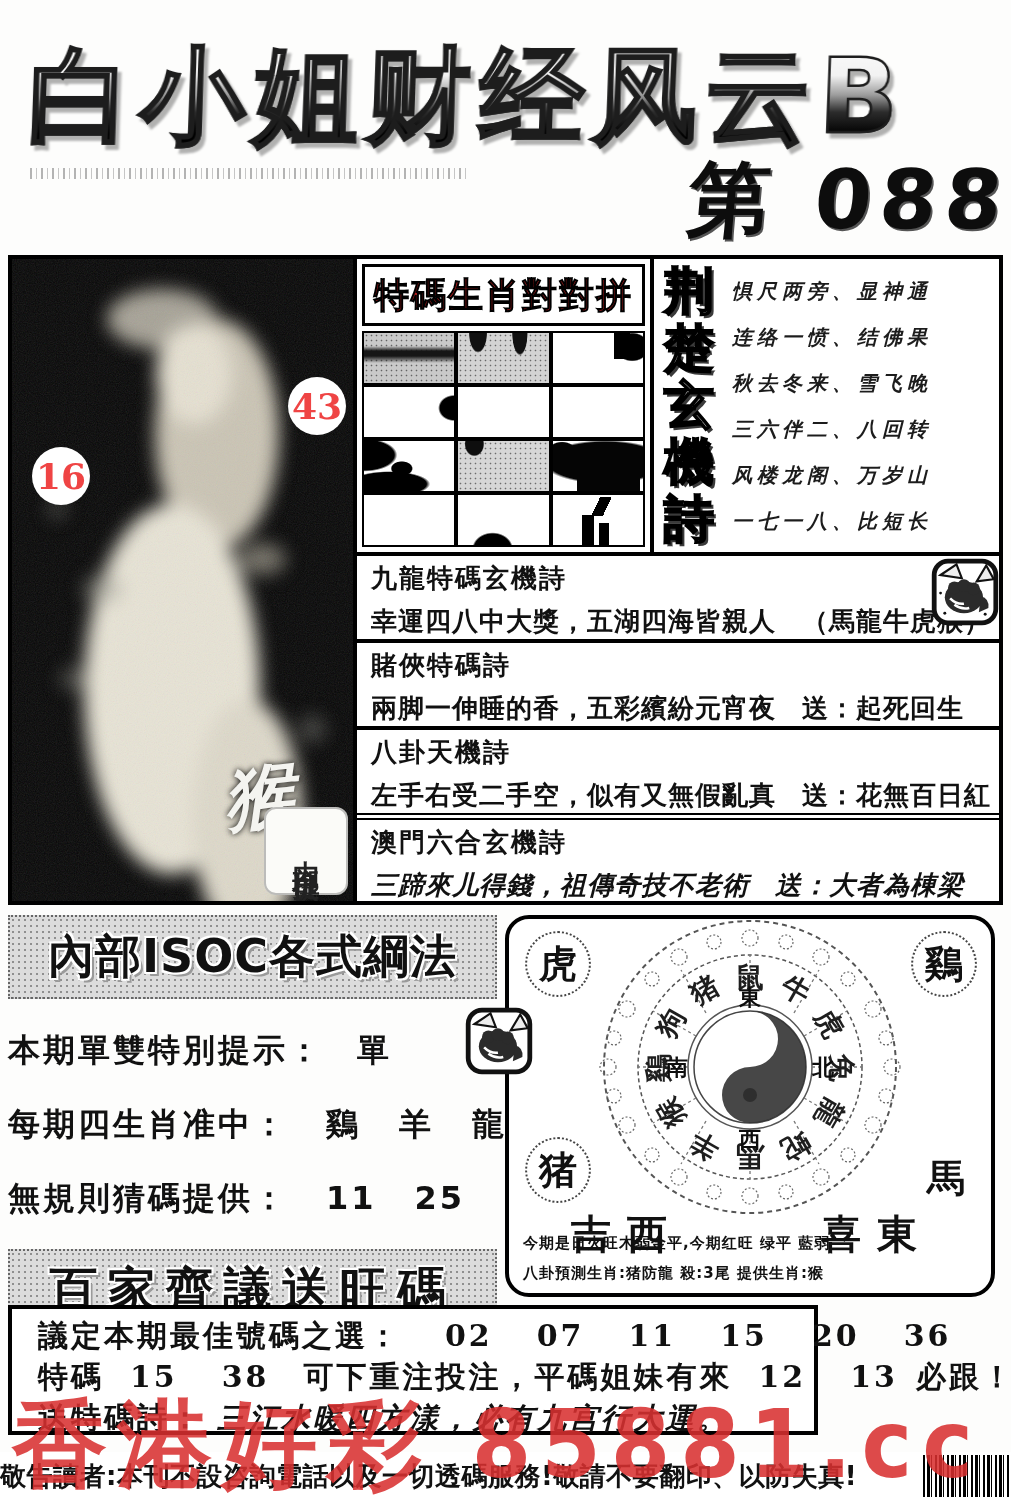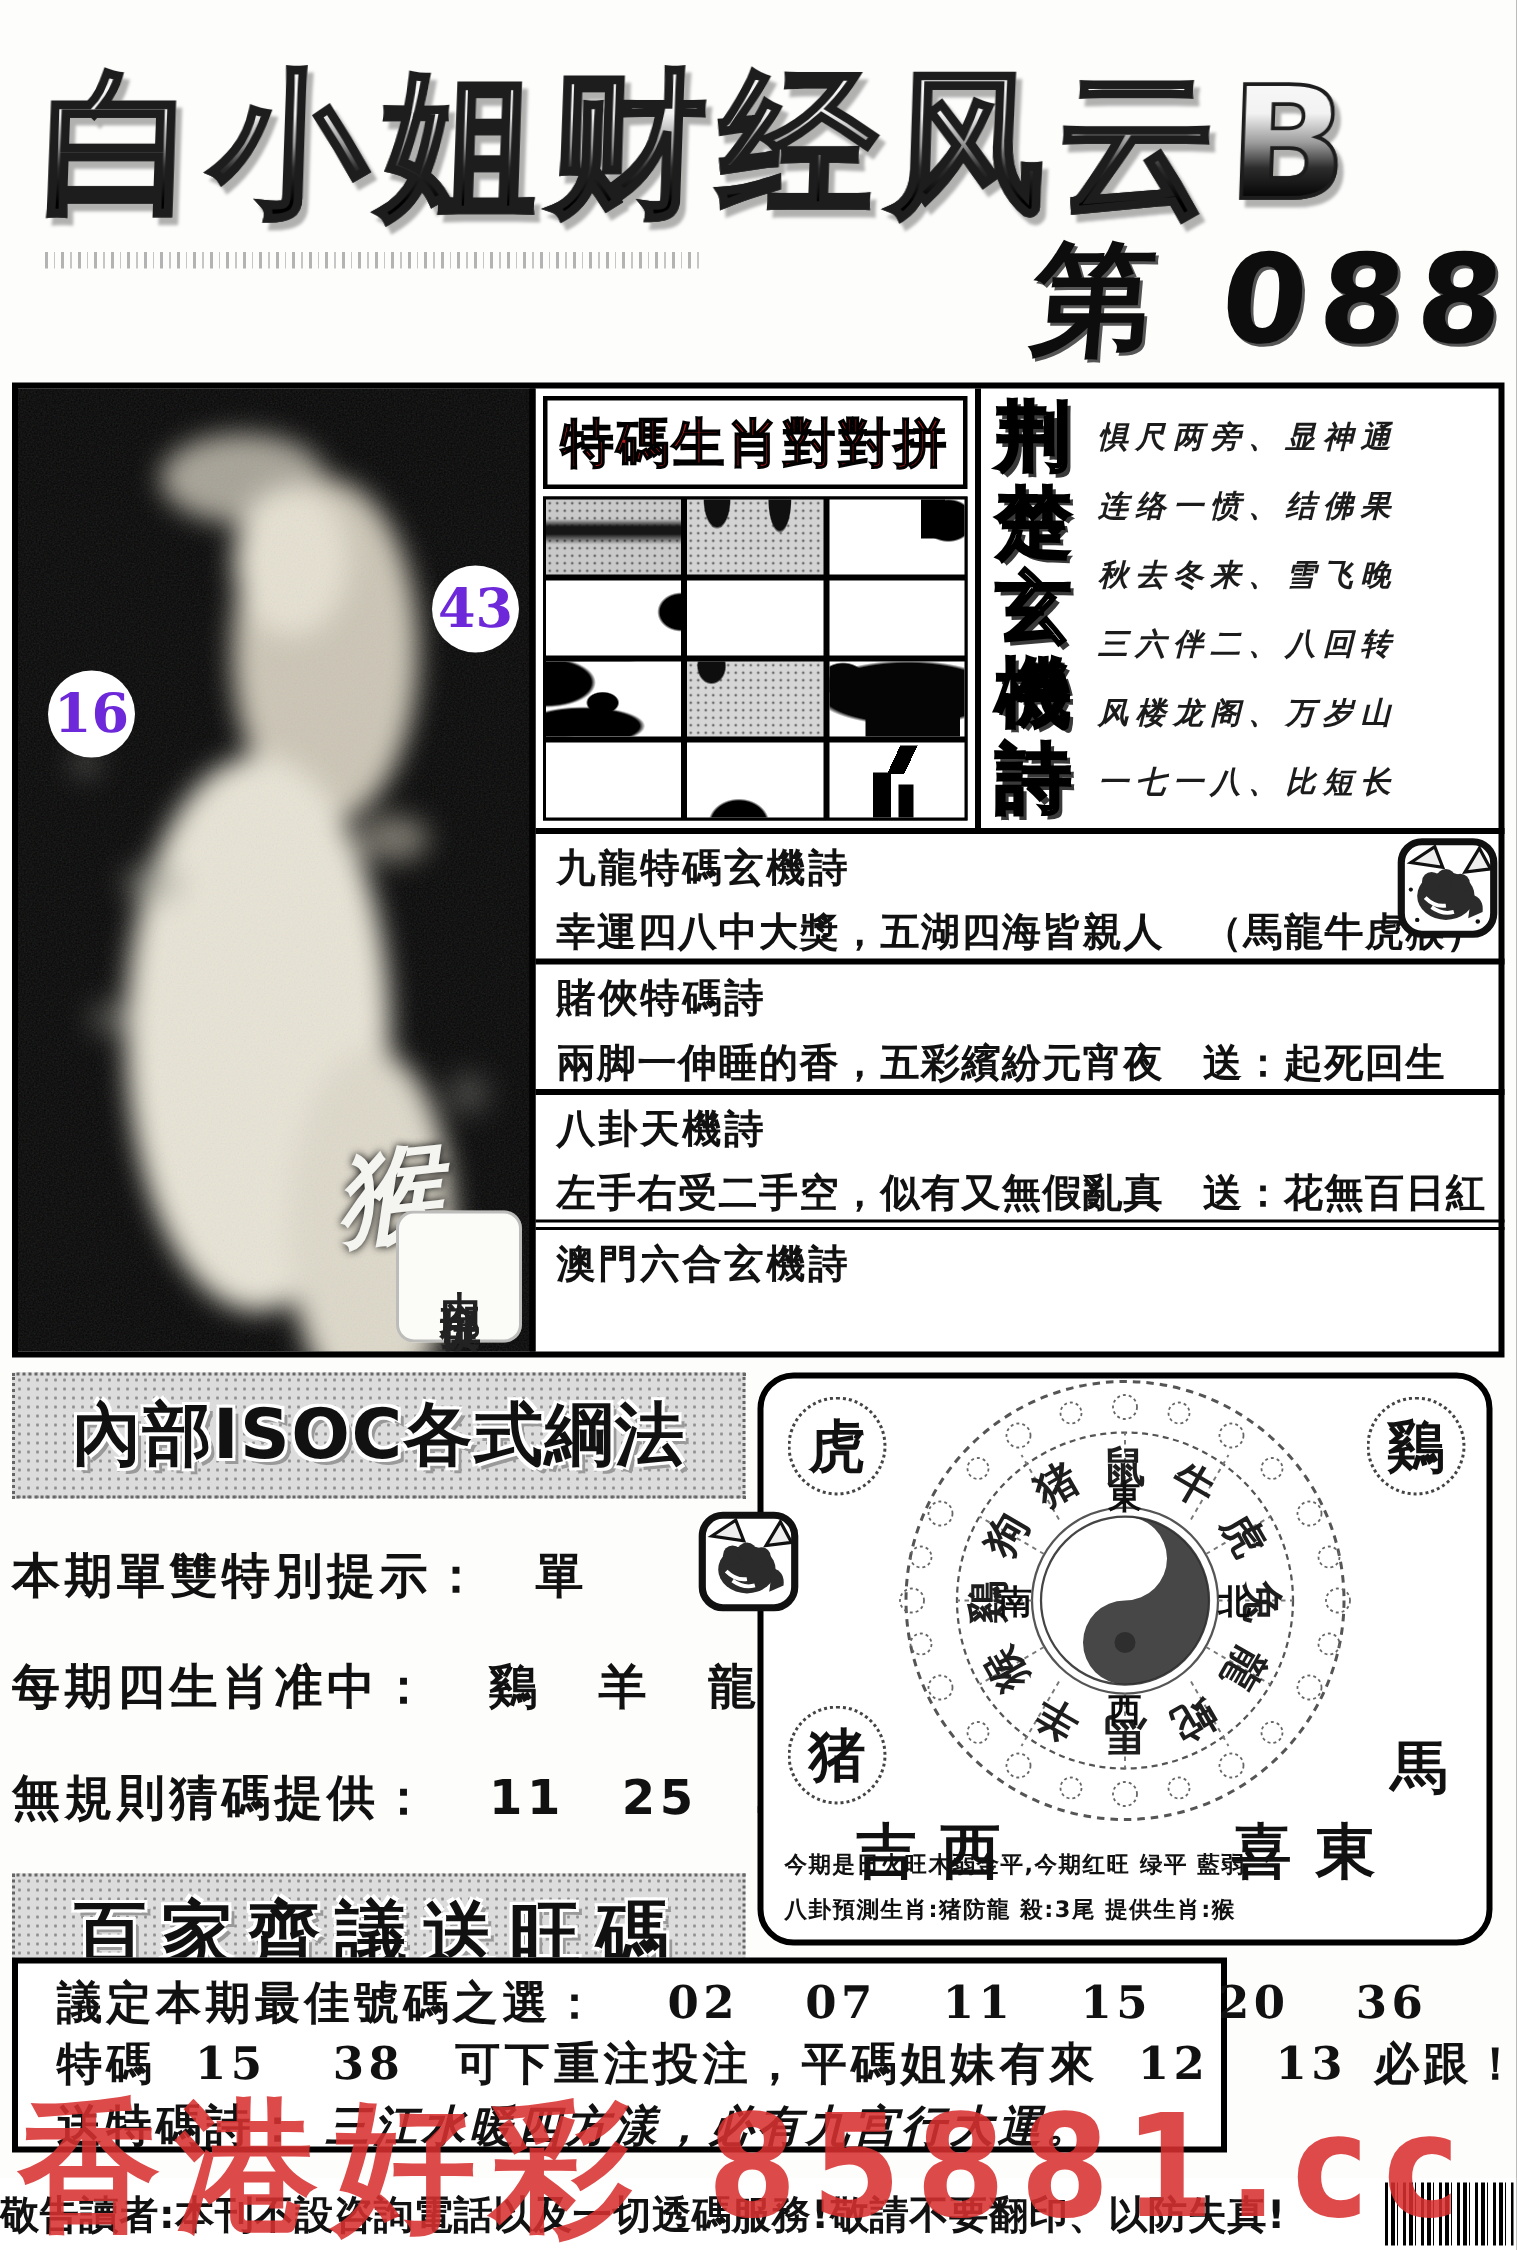--- a/index.html
+++ b/index.html
@@ -14,21 +14,21 @@
     -webkit-background-clip:text;background-clip:text;color:#141414;-webkit-text-fill-color:transparent;
     -webkit-text-stroke:2.5px #1d1d1d;filter:drop-shadow(4px 5px 1px rgba(0,0,0,.30));}
   .reg-noise{left:30px;top:168px;width:440px;height:11px;opacity:.55;
     background-image:repeating-linear-gradient(90deg,#777 0 2px,transparent 2px 6px,#999 6px 7px,transparent 7px 11px);}
   .issue-no{left:688px;top:146px;font-size:82px;font-weight:900;letter-spacing:8px;transform:skewX(-5deg);
     color:#0d0d0d;white-space:nowrap;text-shadow:2px 2px 0 #555;}
 
   
   .main-box{left:8px;top:255px;width:987px;height:642px;border:4px solid #000;display:flex;background:#fff;}
   .photo{position:relative;width:341px;border-right:4px solid #000;background:#070707;flex:none;overflow:hidden;}
-  .badge{position:absolute;width:58px;height:58px;border-radius:50%;background:#fff;color:#6d28d9;
+  .badge{position:absolute;width:58px;height:58px;border-radius:50%;background:#fff;color:#ef4444;
     font-size:36px;font-weight:700;display:flex;align-items:center;justify-content:center;font-family:"DejaVu Serif",serif;}
   .monkey-char{position:absolute;left:212px;top:492px;font-size:70px;color:#f4f4f0;font-family:"DejaVu Serif",serif;
     font-style:italic;font-weight:700;transform:rotate(-6deg);text-shadow:0 0 6px #000;}
   .provider-box{position:absolute;left:252px;top:548px;width:84px;height:88px;background:#fbfbf8;border-radius:12px;
     display:flex;justify-content:center;align-items:center;box-shadow:0 0 0 2px rgba(0,0,0,.25) inset;}
   .provider-box .vtxt{writing-mode:vertical-rl;font-size:27px;font-weight:900;letter-spacing:6px;color:#222;line-height:38px;}
 
   .right-area{flex:1;display:flex;flex-direction:column;}
   .top-row{height:293px;display:flex;border-bottom:4px solid #000;flex:none;}
   .puzzle-col{width:293px;flex:none;border-right:4px solid #000;display:flex;flex-direction:column;}
@@ -211,20 +211,21 @@
         <div class="sec-line"><span>兩脚一伸睡的香，五彩繽紛元宵夜</span><span class="gift"><span>送：</span><span>起死回生</span></span></div>
       </div>
 
       <div class="section">
         <div class="sec-title">八卦天機詩</div>
         <div class="sec-line"><span>左手右受二手空，似有又無假亂真</span><span class="gift"><span>送：</span><span>花無百日紅</span></span></div>
       </div>
 
       <div class="section dbl">
         <div class="sec-title">澳門六合玄機詩</div>
+        <div class="sec-line hand"><span>三蹄來儿得錢，祖傳奇技不老術</span><span class="gift"><span>送：</span><span>大者為棟梁</span></span></div>
       </div>
     </div>
   </div>
 
   <div class="abs mid">
     <div class="isoc-col">
       <div class="gray-head isoc-head">內部ISOC各式綱法</div>
       <div class="isoc-row">
         <span>本期單雙特別提示：</span><span class="val">單</span>
       </div>

